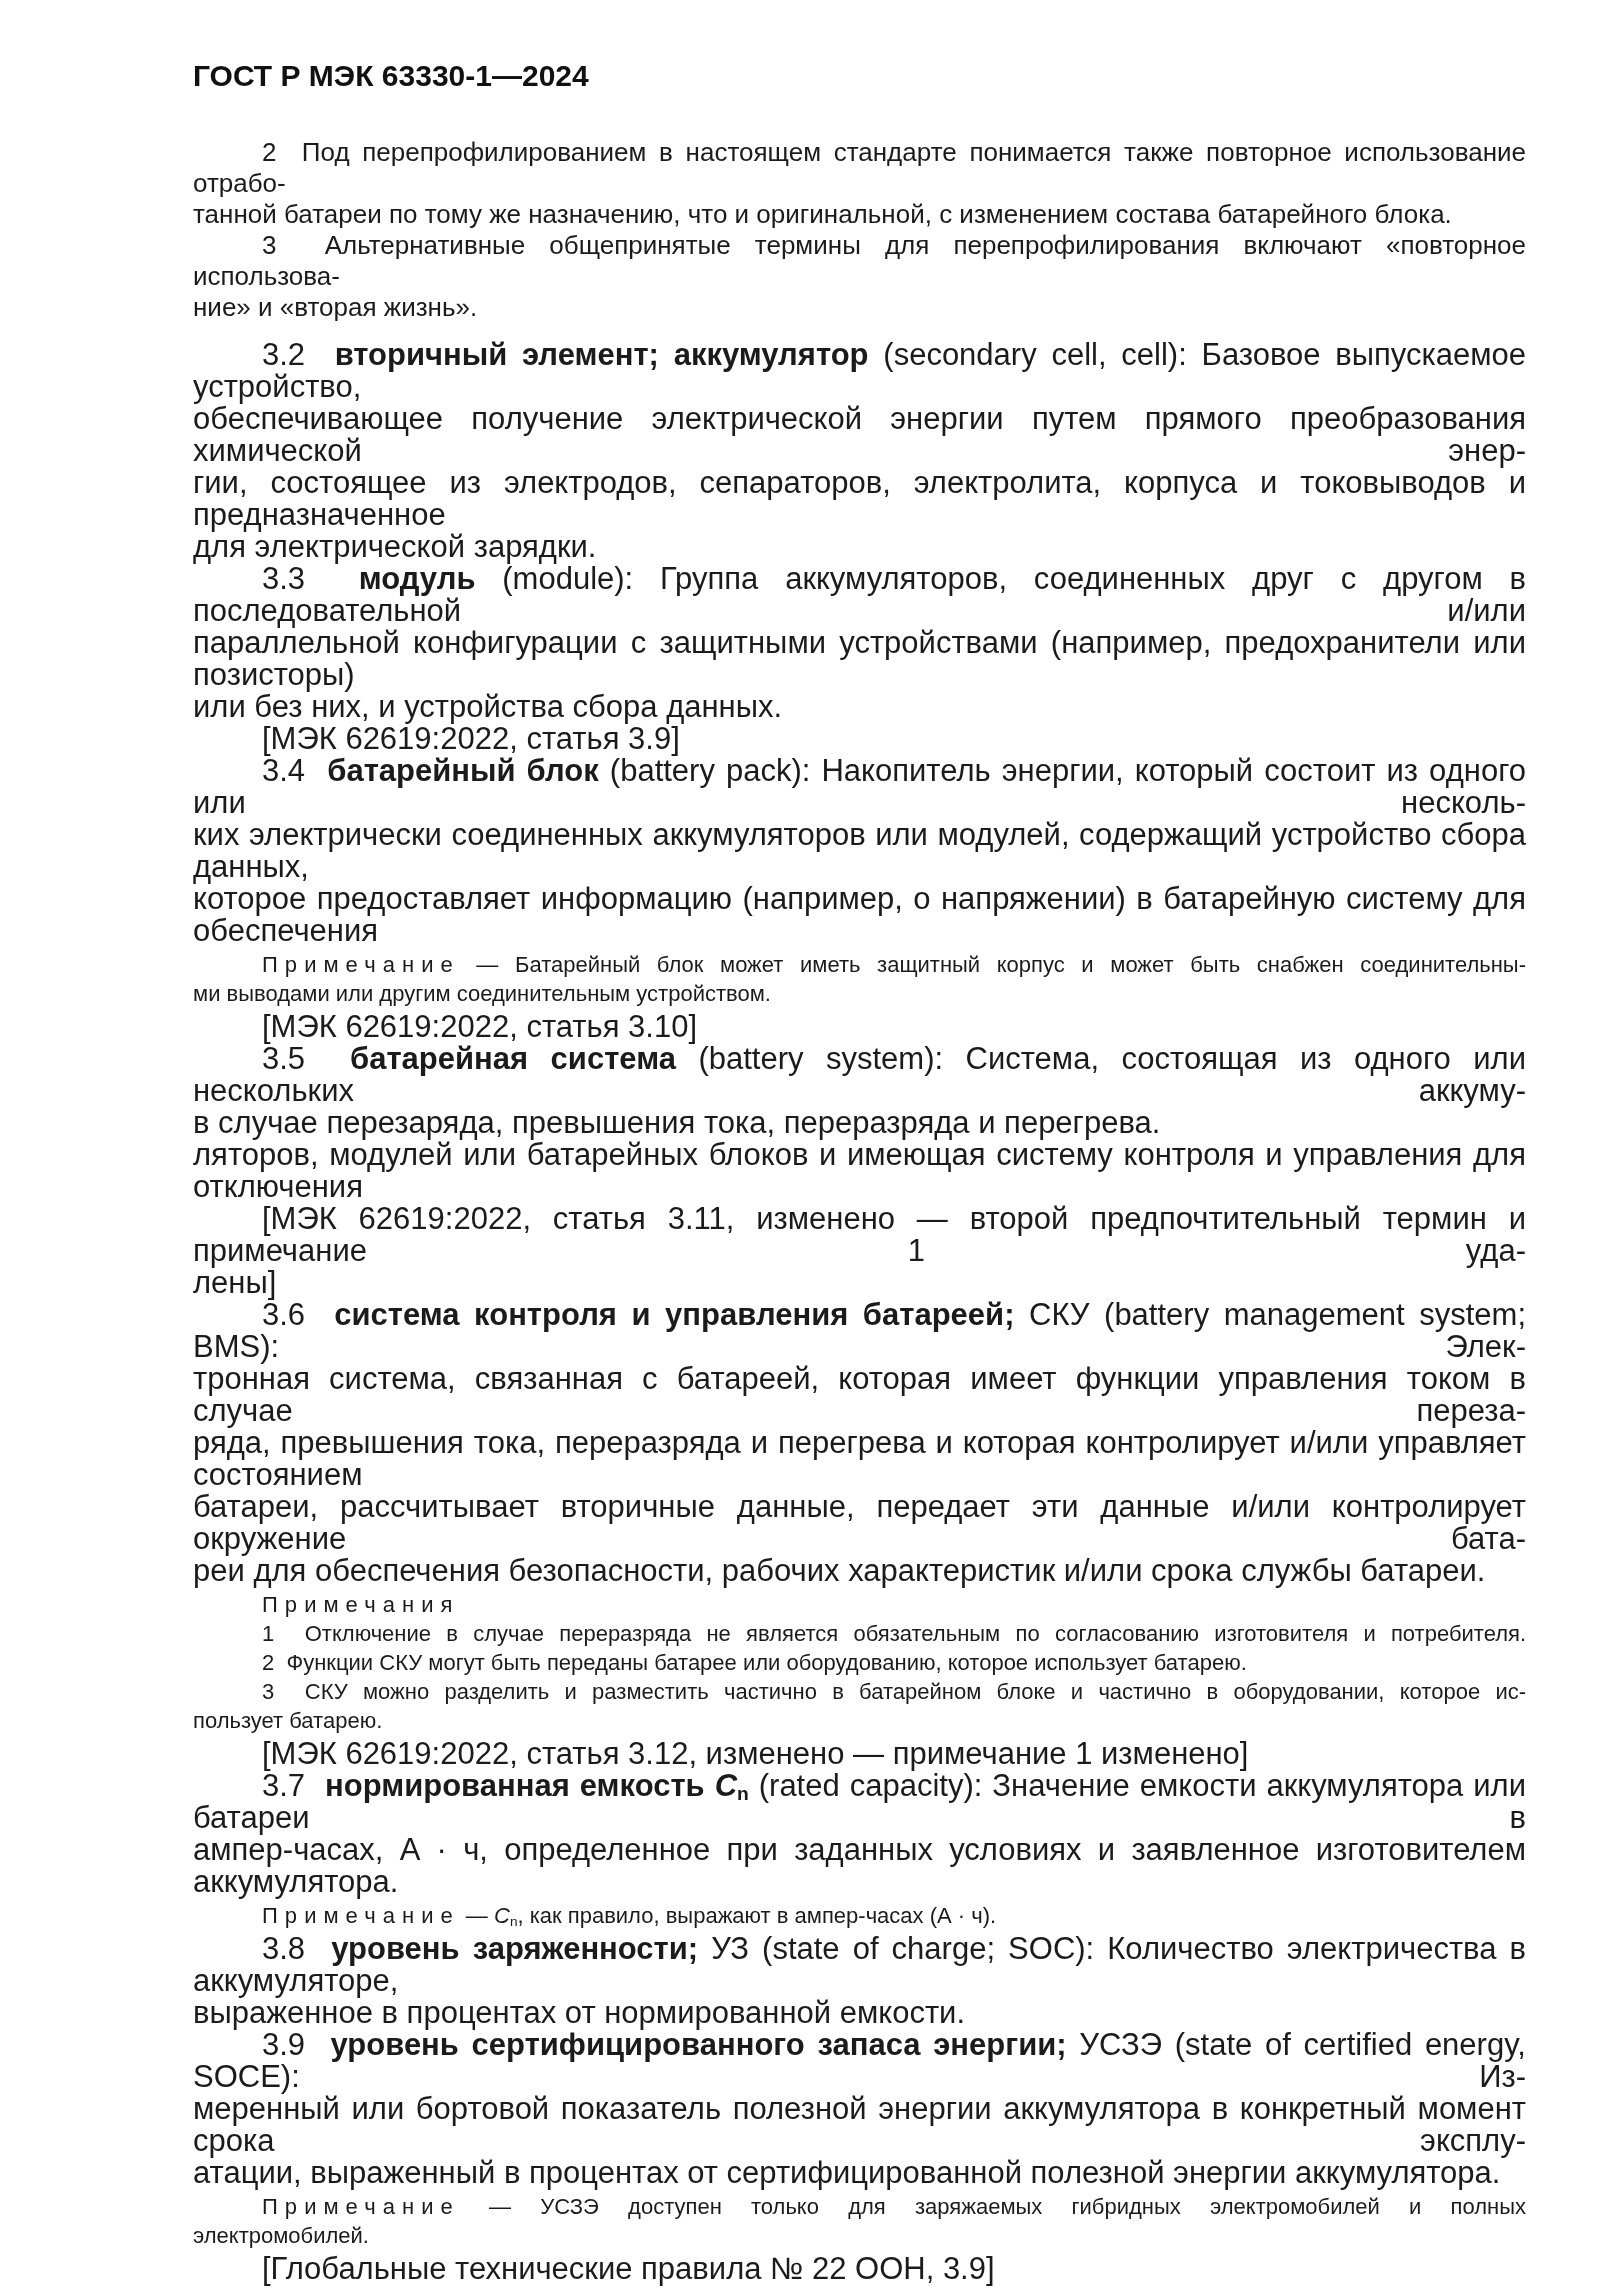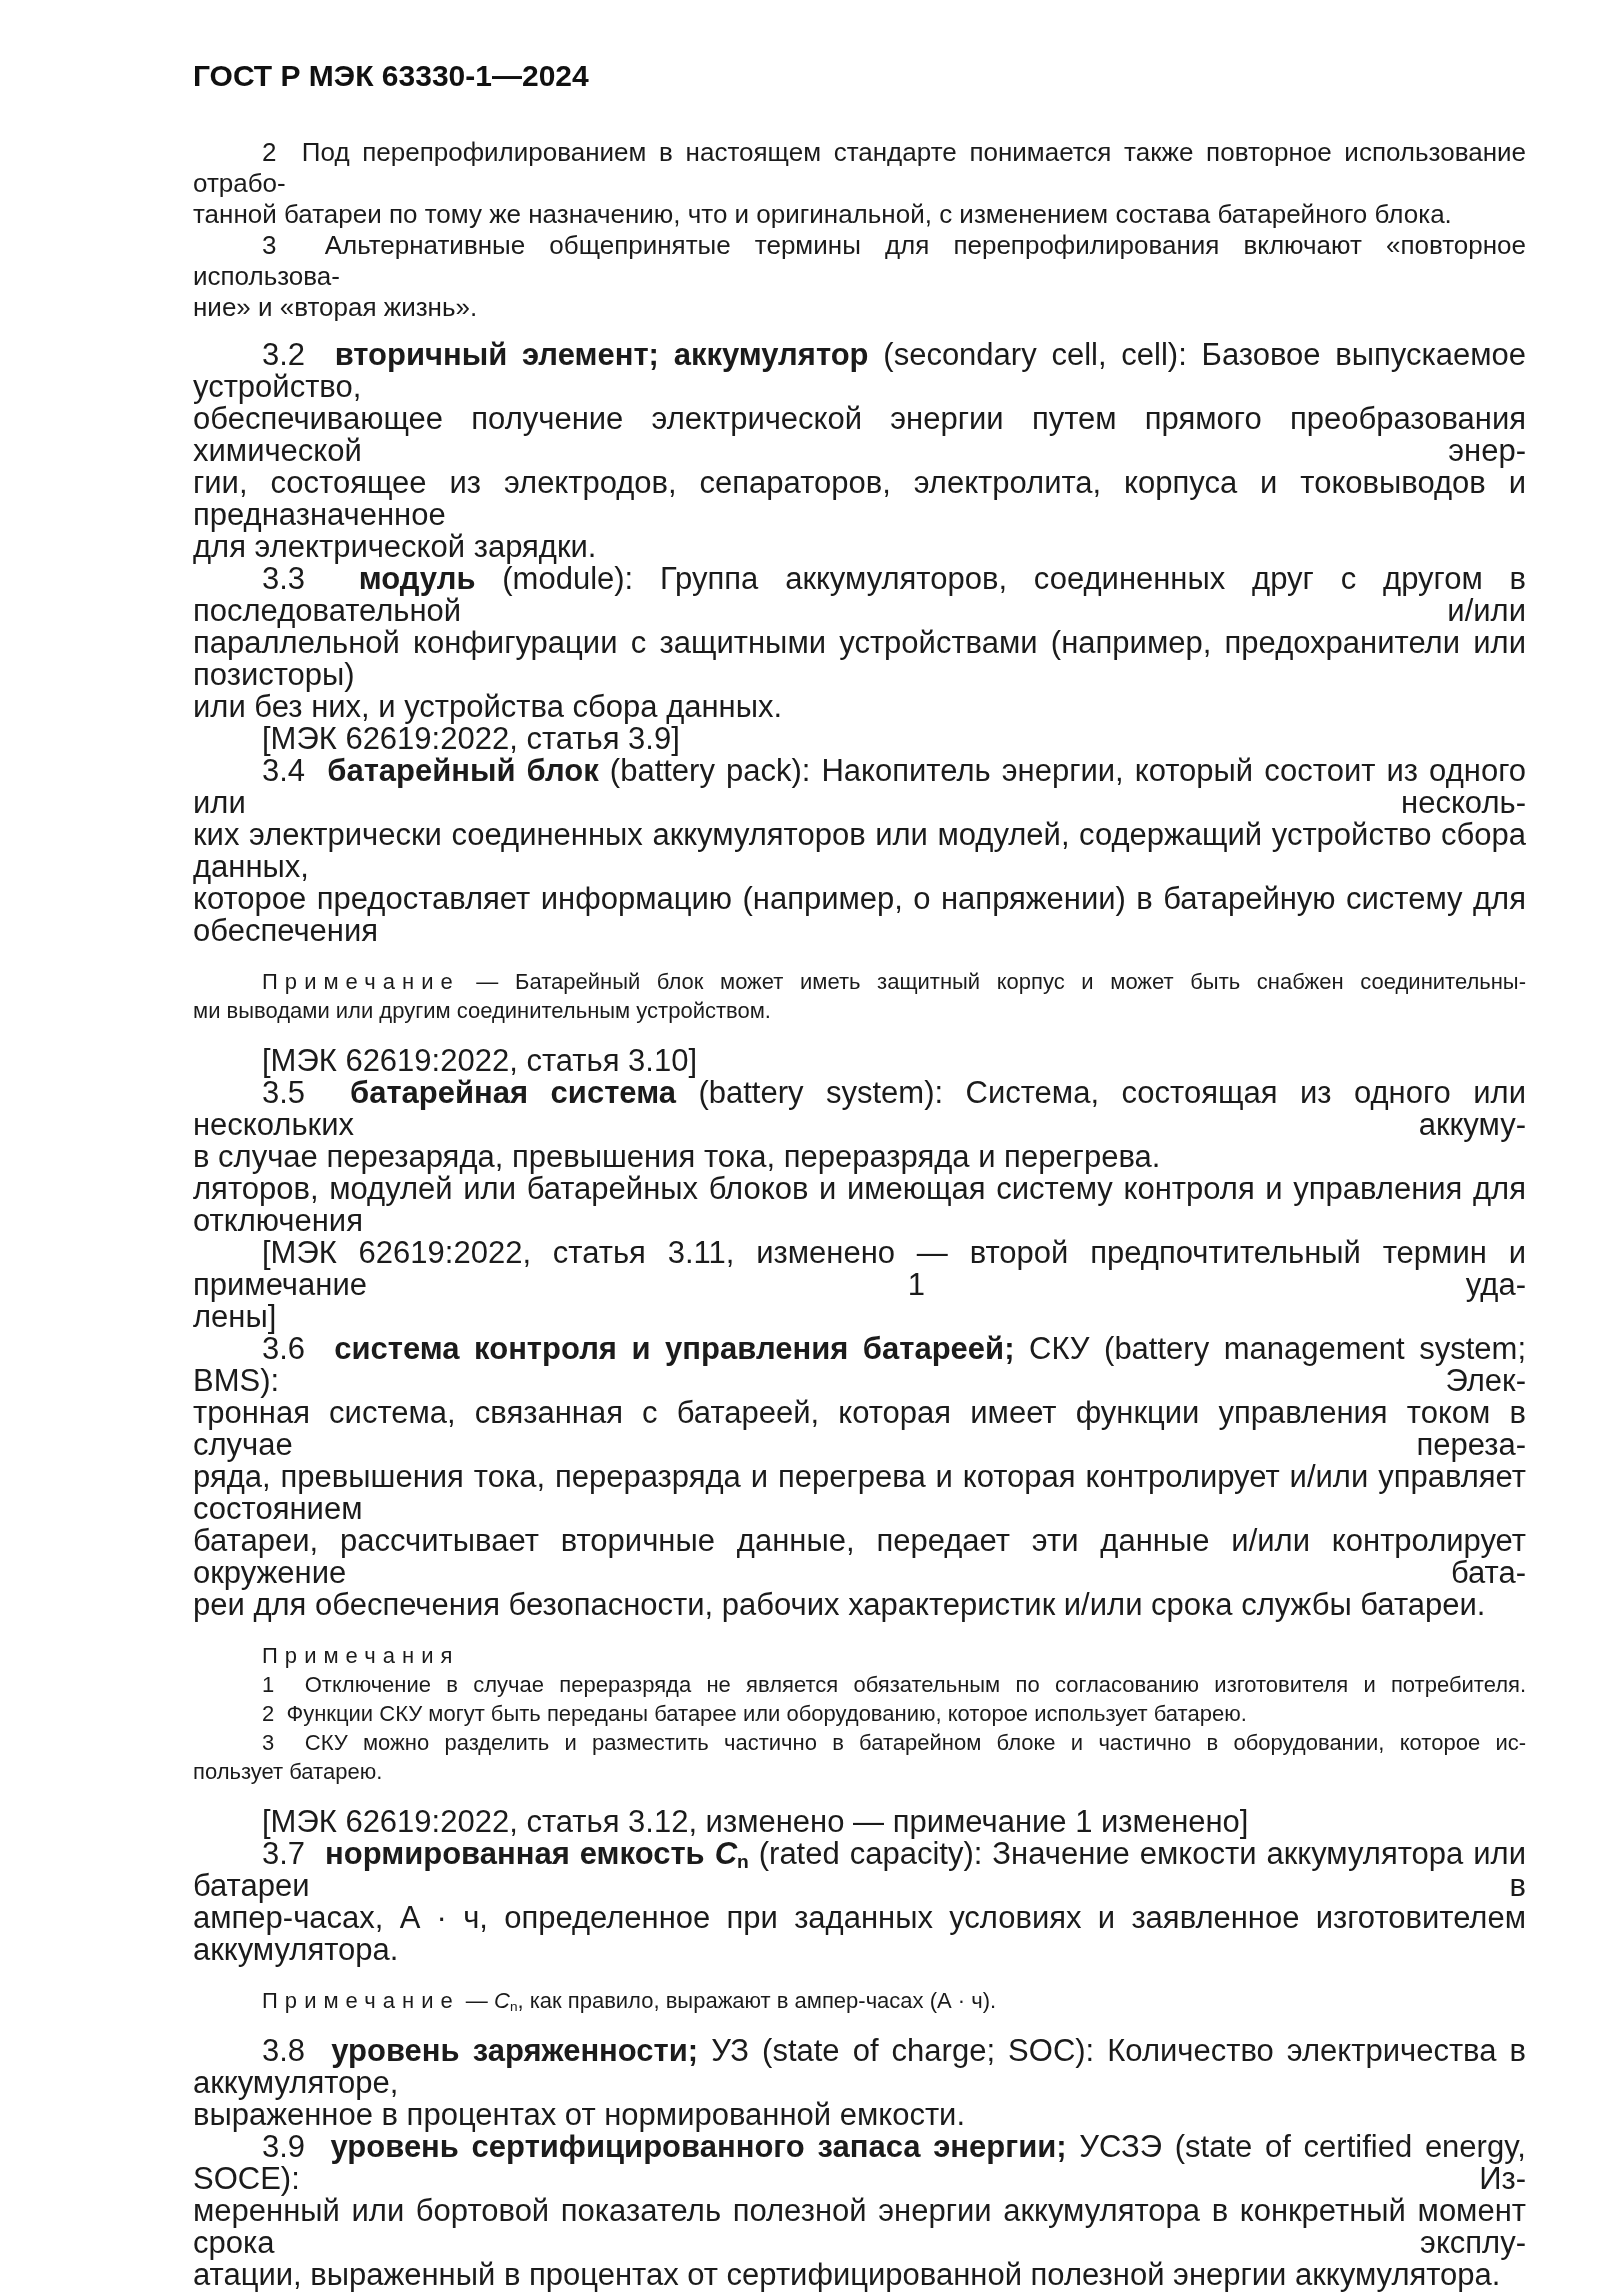--- a/index.html
+++ b/index.html
@@ -25,21 +25,21 @@
     margin: 0;
     color: #111;
   }
   .doc-body { width: 1333px; }
   .blk { margin: 0; }
   
   .tn { font-size: 26px; line-height: 31px; margin: 45px 0 15.7px 0; }
   
   .t  { font-size: 31px; line-height: 32px; }
   
-  .n  { font-size: 22px; line-height: 29px; margin: 20px 0; }
+  .n  { font-size: 22px; line-height: 29px; margin: 3px 0; }
   .line { text-align: justify; text-align-last: left; }
   .line.full { text-align-last: justify; }
   .line.ind { text-indent: 69px; }
   .b { font-weight: bold; }
   .i { font-style: italic; }
   .sub { font-size: 0.62em; line-height: 0; position: relative; top: 0.22em; }
   .sp { letter-spacing: 0.32em; }
   .page-number {
     font-size: 26.5px;
     line-height: 32px;

